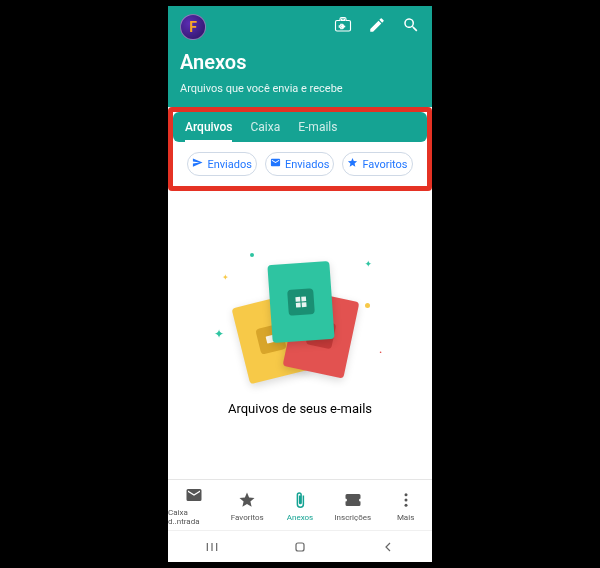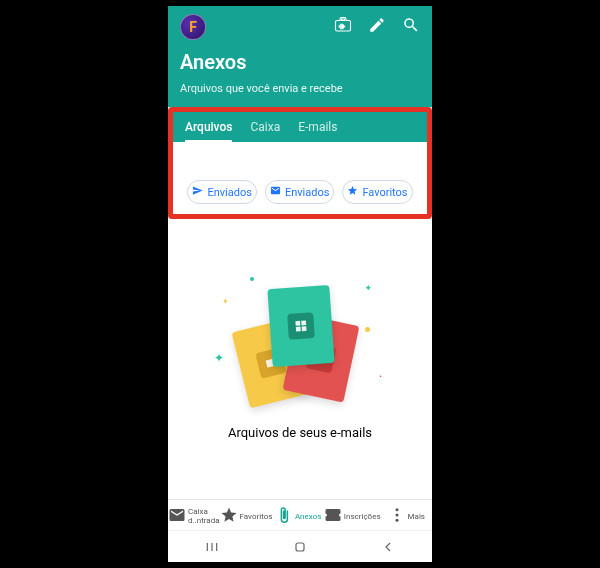--- a/index.html
+++ b/index.html
@@ -50,20 +50,21 @@
     border: 5px solid #e53224;
     border-radius: 4px;
     margin: 0;
   }
   .tabs {
     background: #15a393;
     display: flex;
     gap: 18px;
     padding: 0 12px;
     align-items: flex-end;
+    border-radius: 6px;
   }
   .tab {
     color: #fff;
     font-size: 12px;
     padding: 8px 0 6px 0;
     opacity: 0.8;
     border-bottom: 2px solid transparent;
     cursor: pointer;
   }
   .tab.active { opacity: 1; border-bottom: 2px solid #fff; font-weight: 500; }
@@ -79,21 +80,20 @@
     border: 1px solid #cfd9e6;
     border-radius: 16px;
     padding: 4px 4px;
     font-size: 11px;
     color: #2176ff;
     display: flex;
     align-items: center;
     gap: 4px;
     cursor: pointer;
     background: #fff;
-    margin-top: 28px;
   }
   .chip svg { width: 11px; height: 11px; fill: #2176ff; }
 
   .content {
     flex: 1;
     background: #fff;
     display: flex;
     flex-direction: column;
     align-items: center;
     justify-content: center;
@@ -133,21 +133,21 @@
   .empty-text { color: #000000; font-size: 13px; }
 
   .bottomnav {
     display: flex;
     border-top: 1px solid #e5e5e5;
     background: #fff;
   }
   .navitem {
     flex: 1;
     display: flex;
-    flex-direction: row;
+    flex-direction: column;
     align-items: center;
     justify-content: center;
     padding: 6px 0 4px;
     font-size: 8px;
     color: #555;
     cursor: pointer;
     gap: 2px;
   }
   .navitem.active { color: #15a393; }
   .navitem svg { width: 18px; height: 18px; fill: currentColor; }

